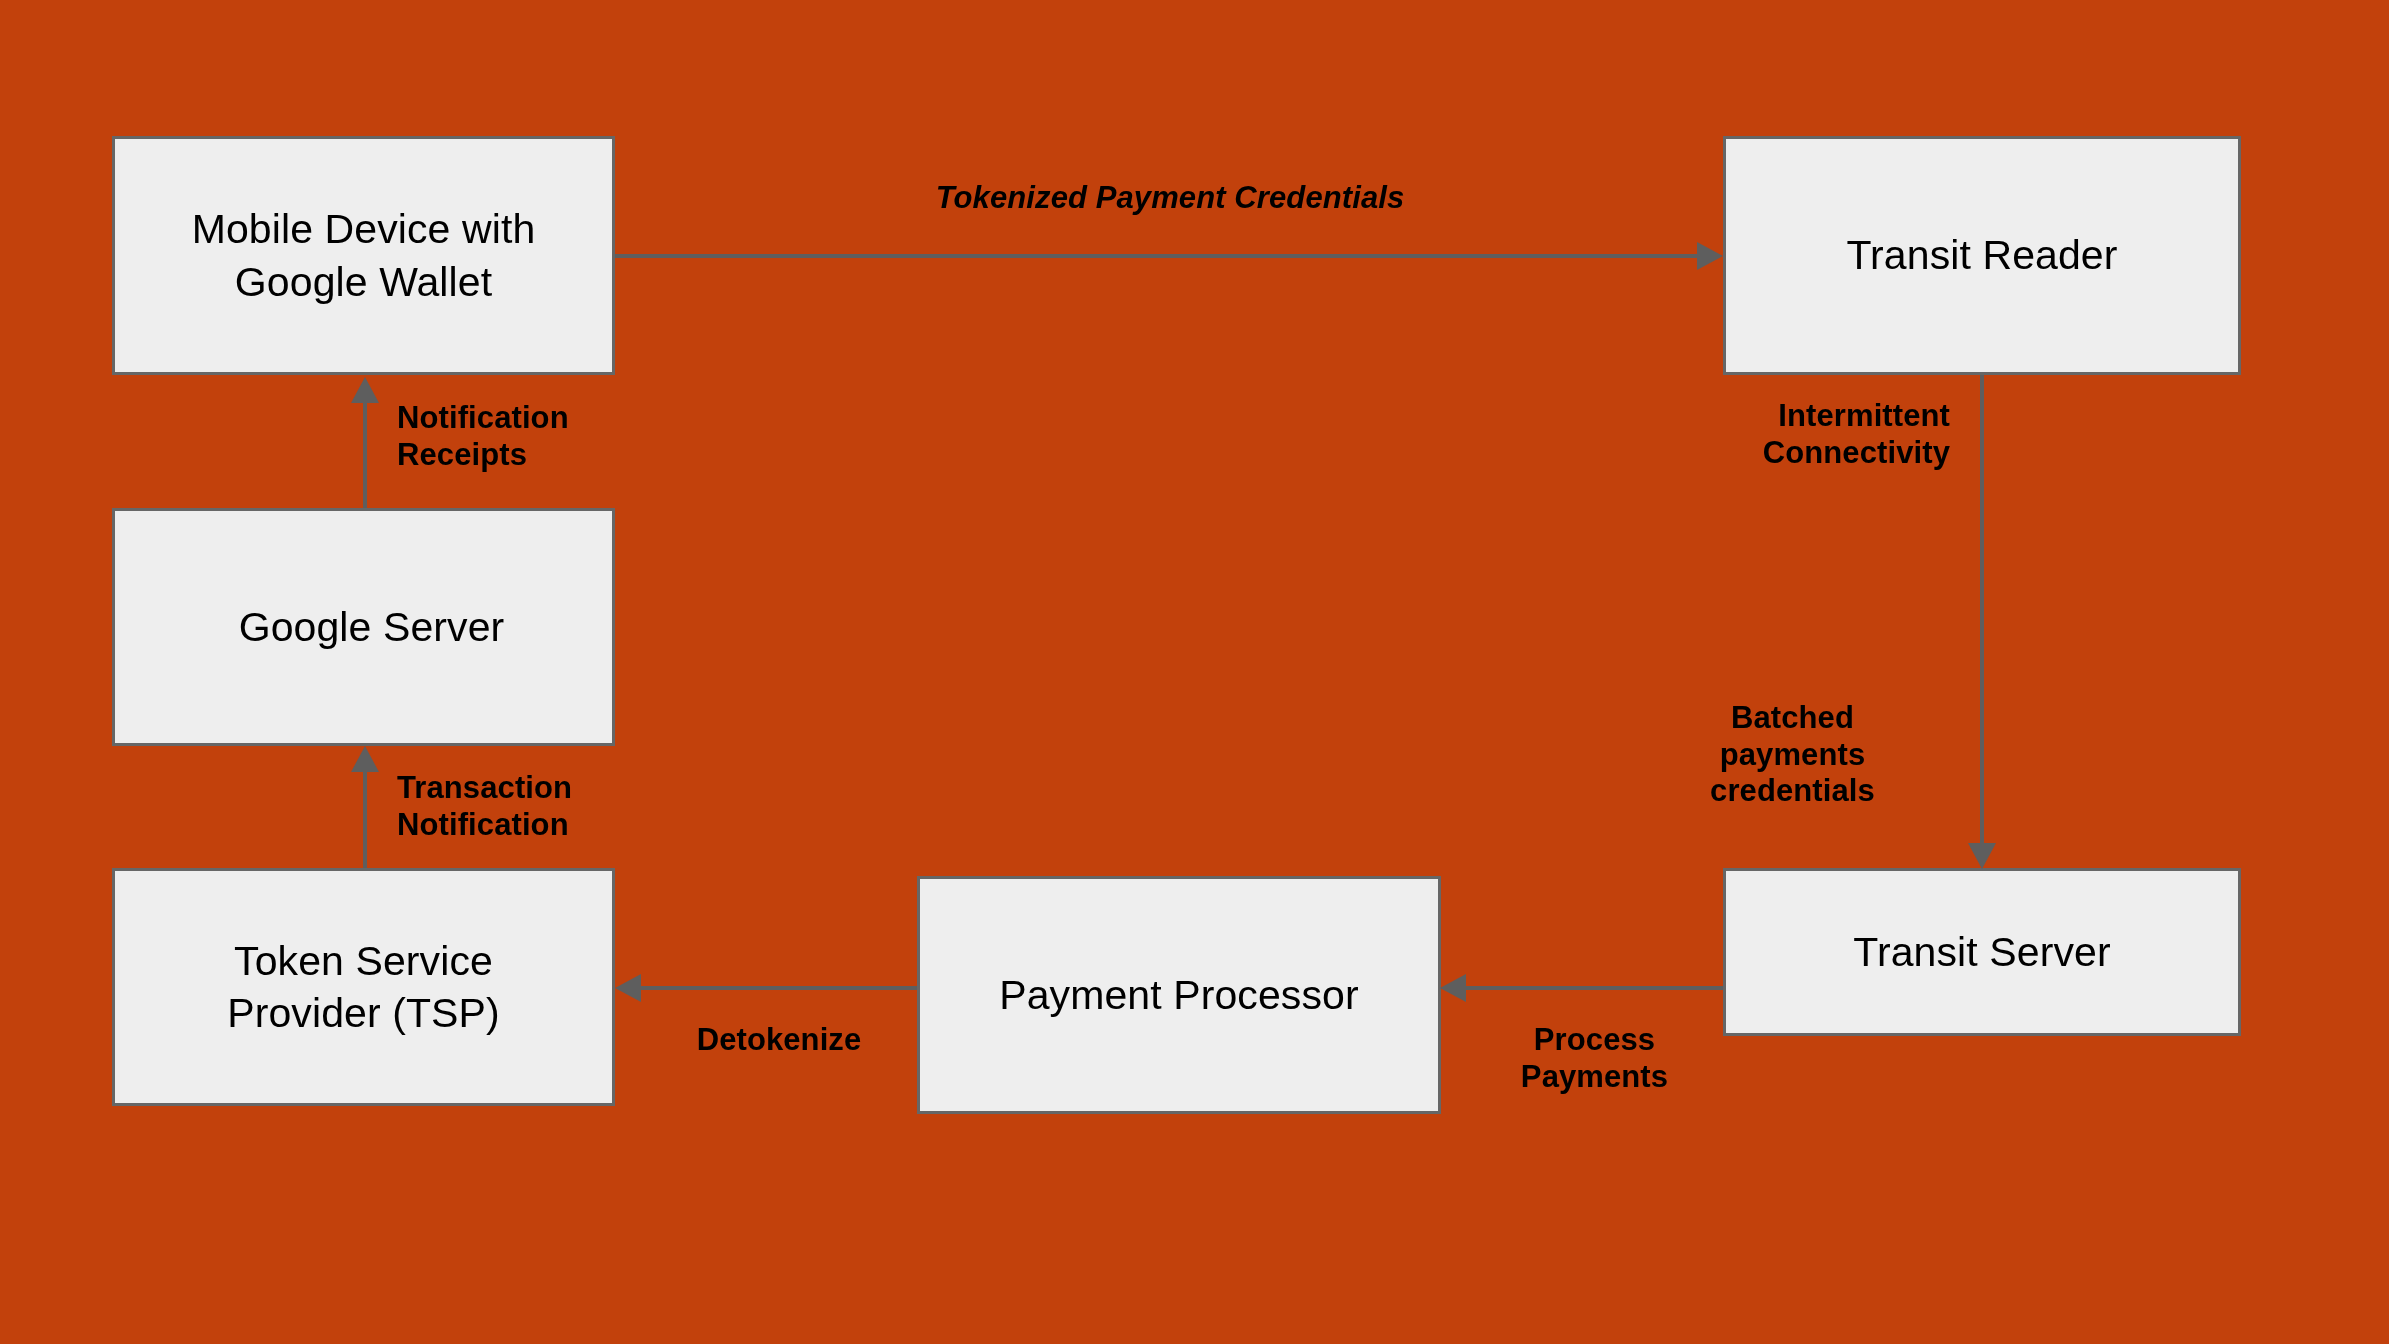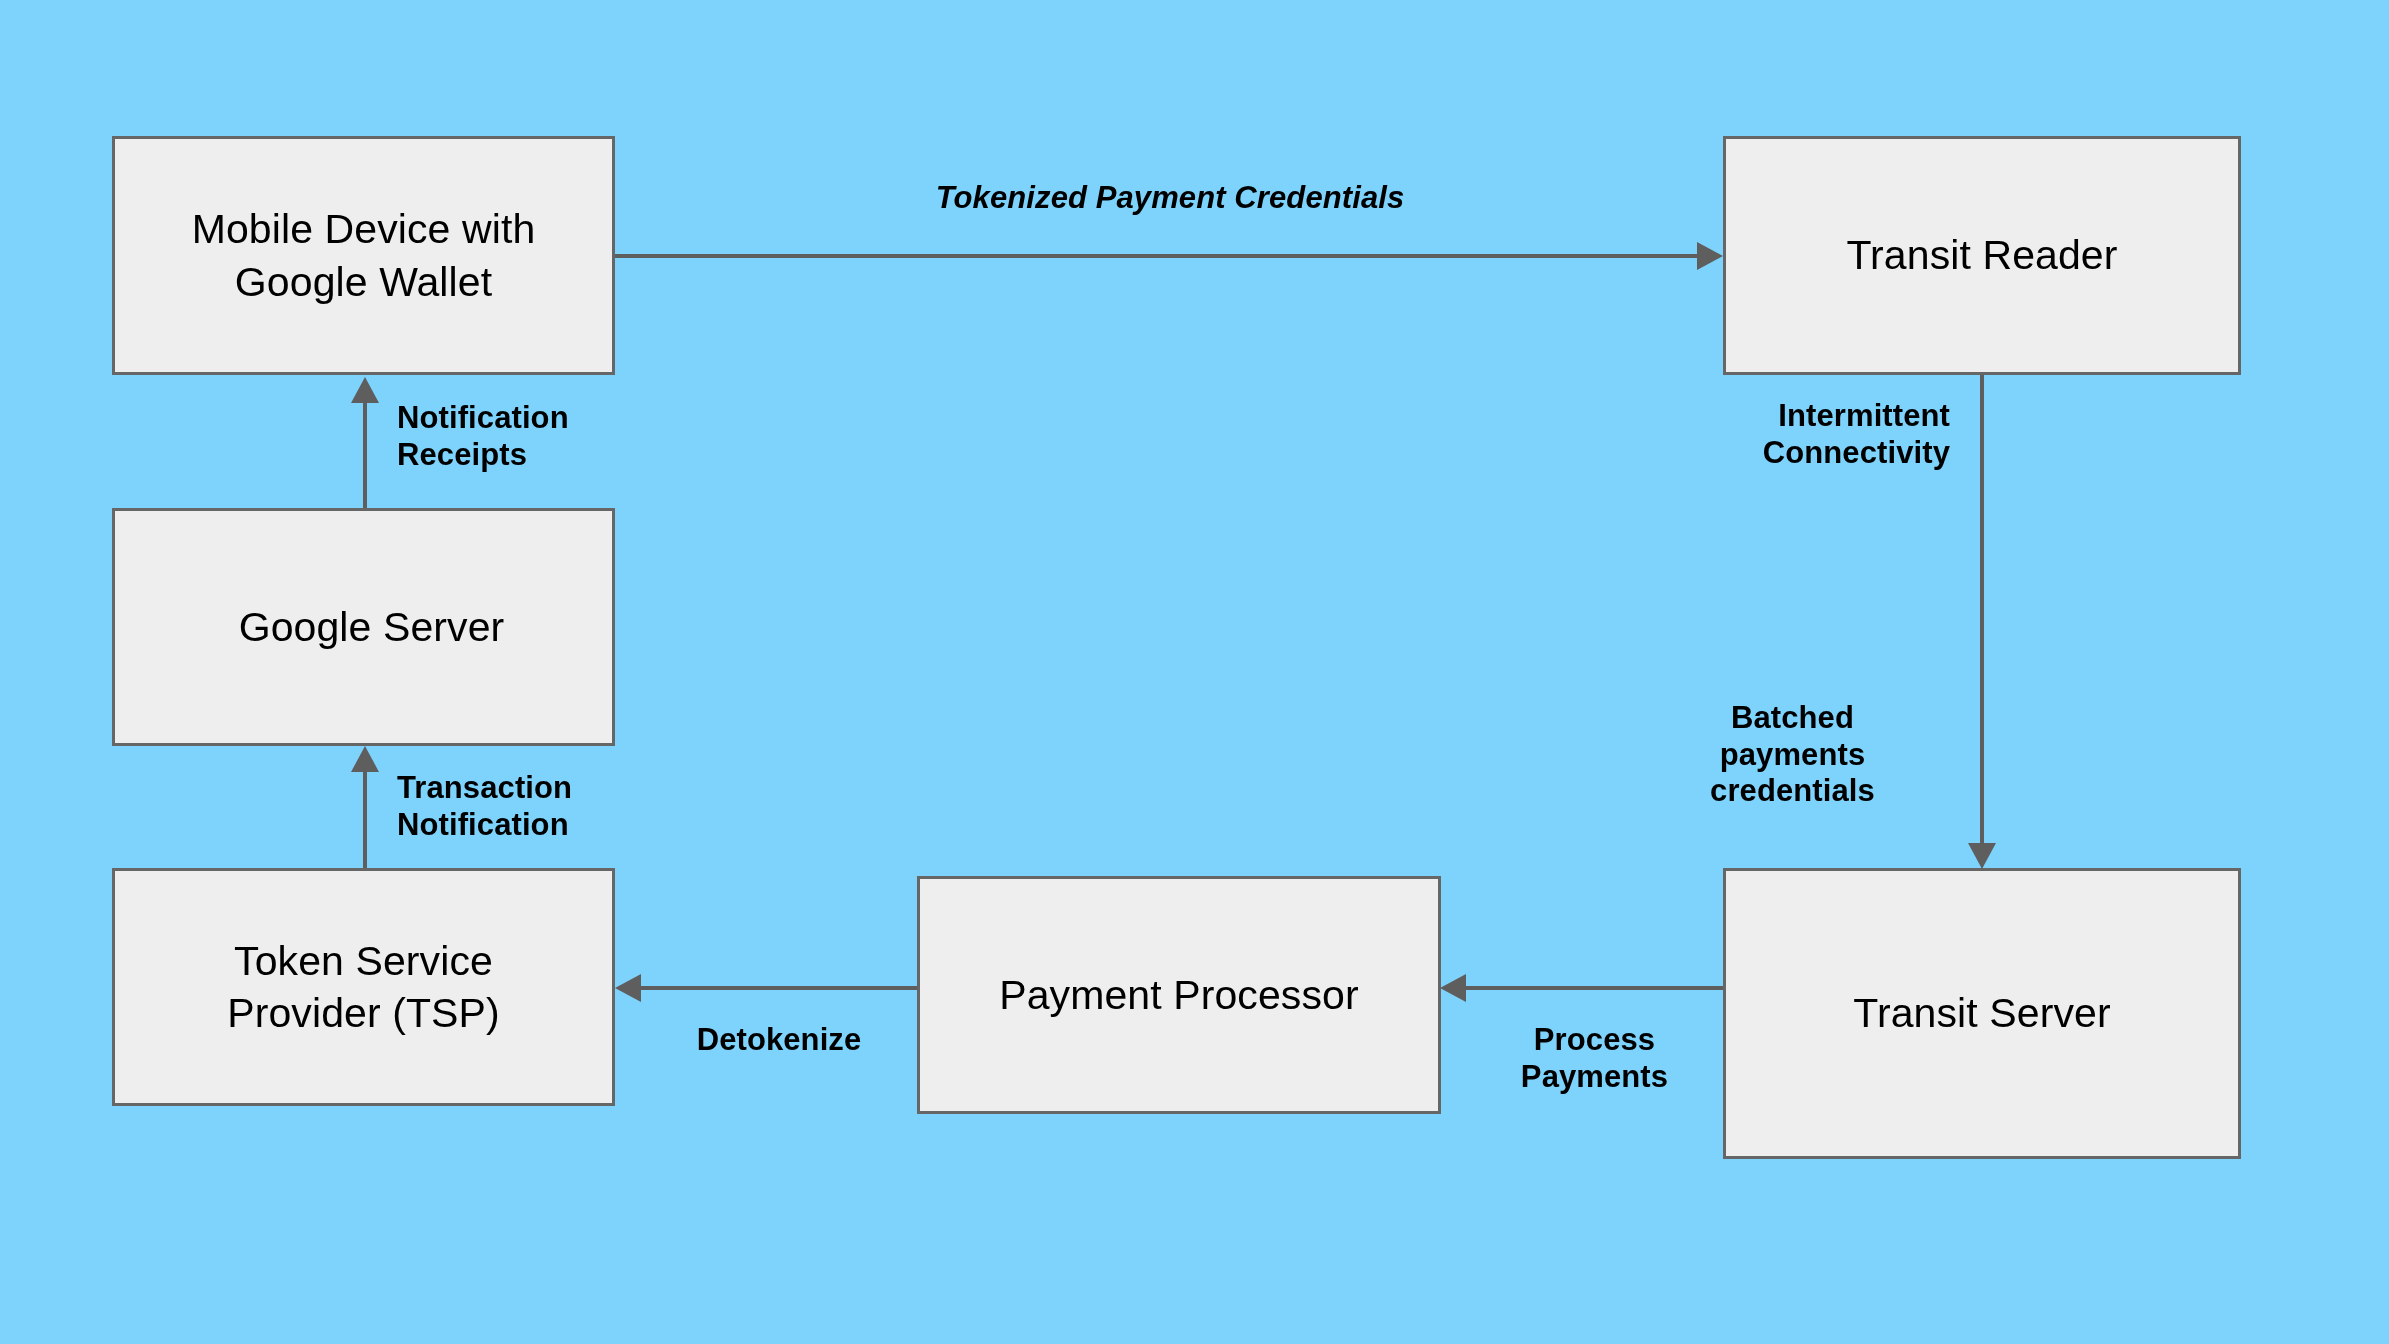--- a/index.html
+++ b/index.html
@@ -9,21 +9,21 @@
     background: #ffffff;
   }
   body {
     font-family: "Liberation Sans", sans-serif;
     -webkit-font-smoothing: antialiased;
   }
   #canvas {
     position: relative;
     width: 2389px;
     height: 1344px;
-    background: #7dd3fc;
+    background: #c2410c;
     overflow: hidden;
   }
 
   
   .node {
     position: absolute;
     box-sizing: border-box;
     background: #eeeeee;
     border: 3px solid #666666;
     display: flex;
@@ -100,21 +100,21 @@
   </div>
 
   <div class="node" style="left:1723px; top:136px; width:518px; height:239px;">
     <span class="node-label">Transit Reader</span>
   </div>
 
   <div class="node" style="left:112px; top:508px; width:503px; height:238px;padding-left:16px;">
     <span class="node-label">Google Server</span>
   </div>
 
-  <div class="node" style="left:1723px; top:868px; width:518px; height:291px;">
+  <div class="node" style="left:1723px; top:868px; width:518px; height:168px;">
     <span class="node-label">Transit Server</span>
   </div>
 
   <div class="node" style="left:112px; top:868px; width:503px; height:238px;">
     <span class="node-label">Token Service
 Provider (TSP)</span>
   </div>
 
   <div class="node" style="left:917px; top:868px; width:524px; height:238px;margin-top:8px;">
     <span class="node-label">Payment Processor</span>

